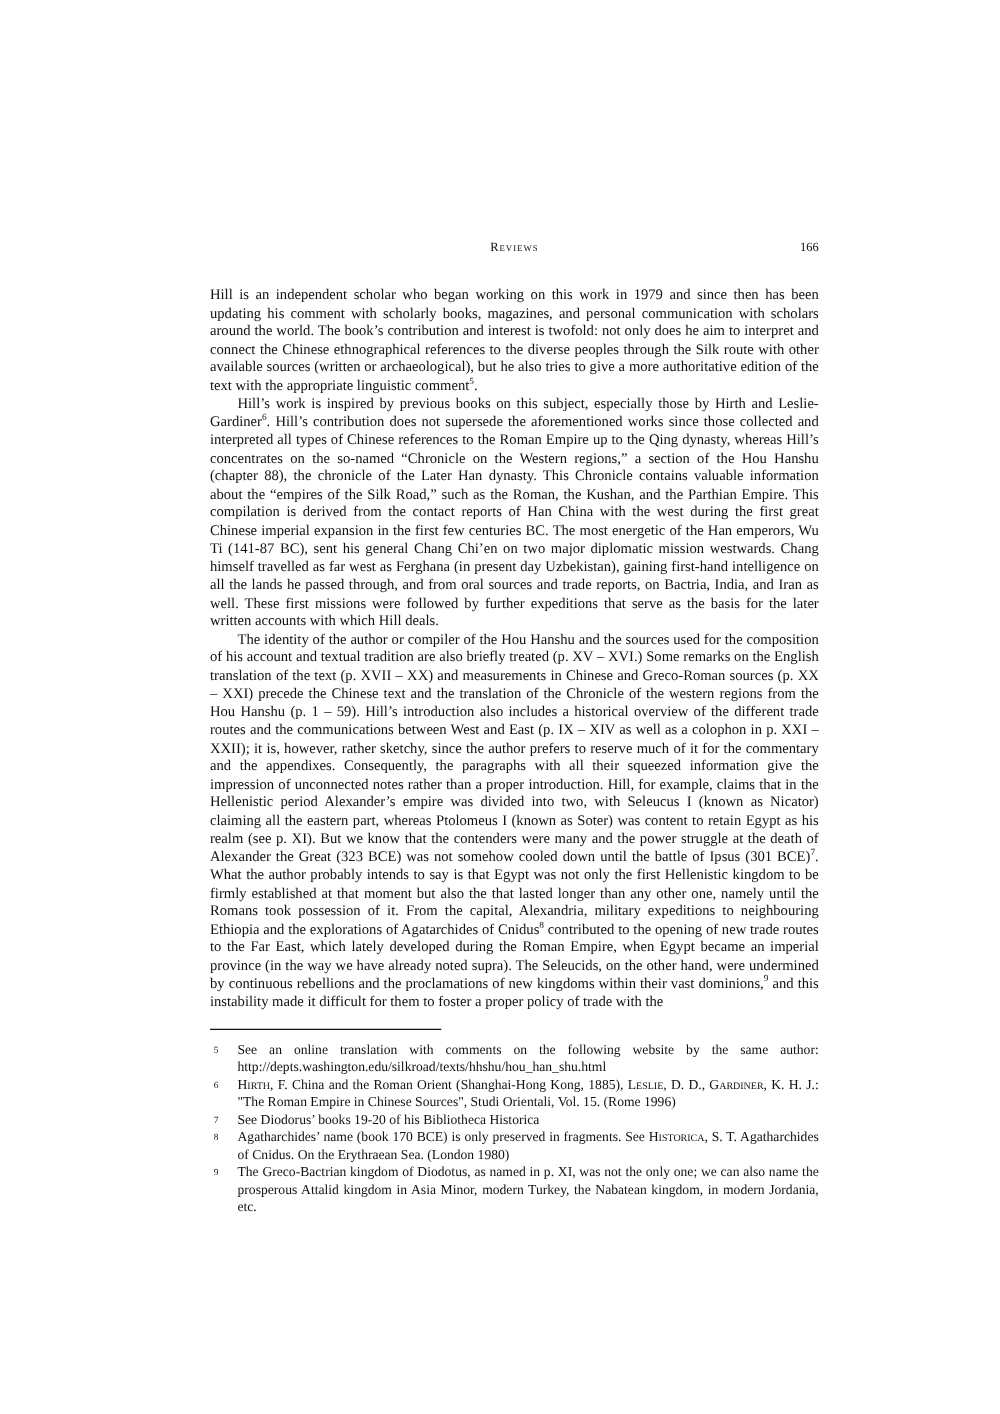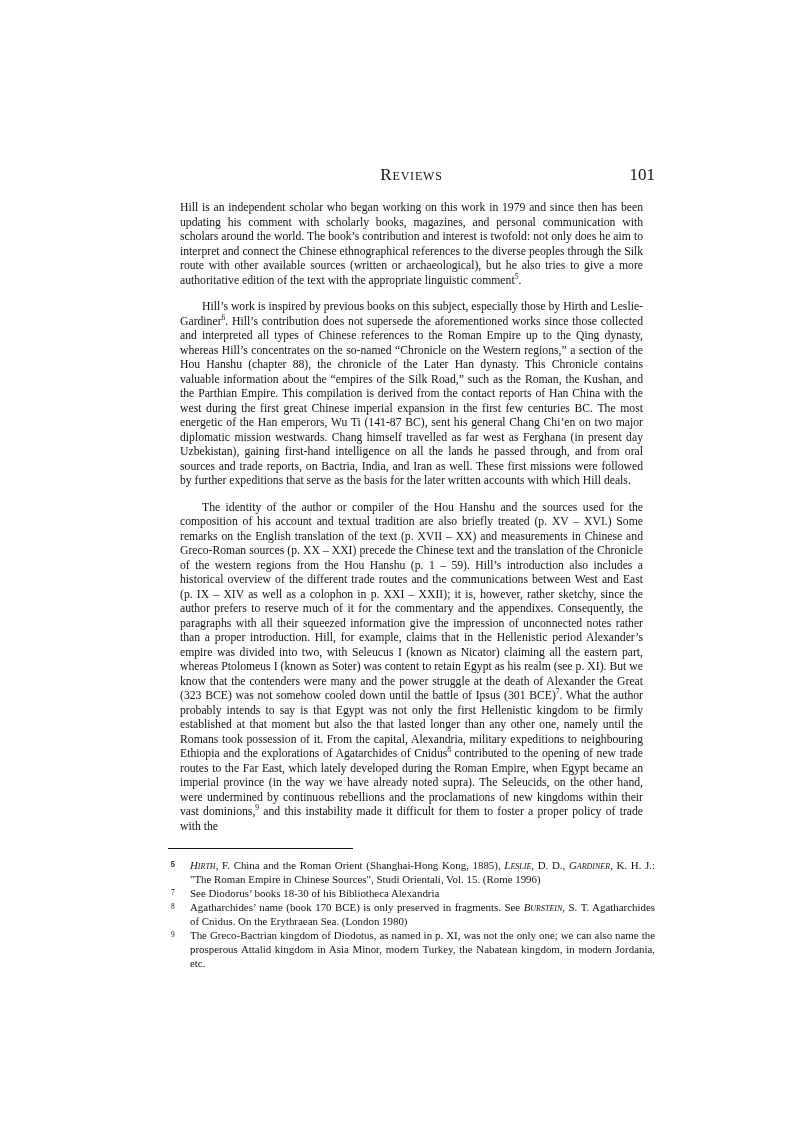--- a/index.html
+++ b/index.html
@@ -20,45 +20,46 @@
   .content {
     position: absolute;
     top: 165px;
     left: 168px;
     width: 487px;
   }
   .running-head {
     position: relative;
     height: 16px;
     margin-bottom: 20px;
-    font-size: 17px;
+    font-size: 10px;
+    margin-top: 28px;
   }
   .running-title {
     display: block;
     text-align: center;
     font-variant: small-caps;
     letter-spacing: 0.8px;
   }
   .page-number {
     position: absolute;
     right: 0;
     top: 0;
   }
   .body-text {
     font-size: 11.7px;
     line-height: 14.5px;
     text-align: justify;
   }
   p.para {
-    margin: 12px;
+    margin: 0;
     padding: 0;
   }
   p.para.indent { text-indent: 22px; }
   .it { }
-  .sc { font-variant: small-caps; font-style: italic; }
+  .sc { font-variant: small-caps; }
   sup {
     font-size: 7.5px;
     line-height: 0;
     vertical-align: super;
   }
   .footnote-separator {
     width: 185px;
     border: none;
     border-top: 1px solid #111111;
     margin: 14px 0 9px 0;
@@ -81,33 +82,33 @@
   }
 </style>
 </head>
 <body>
 
 <div class="page">
   <div class="content">
 
     <div class="running-head">
       <span class="running-title">Reviews</span>
-      <span class="page-number">101</span>
+      <span class="page-number">166</span>
     </div>
 
     <section class="body-text" id="paragraphs">
         <p class="para"><span>Hill is an independent scholar who began working on this work in 1979 and since then has been updating his comment with scholarly books, magazines, and personal communication with scholars around the world. The book’s contribution and interest is twofold: not only does he aim to interpret and connect the Chinese ethnographical references to the diverse peoples through the Silk route with other available sources (written or archaeological), but he also tries to give a more authoritative edition of the text with the appropriate linguistic comment</span><sup>5</sup><span>.</span></p>
         <p class="para indent"><span>Hill’s work is inspired by previous books on this subject, especially those by Hirth and Leslie-Gardiner</span><sup>6</sup><span>. Hill’s contribution does not supersede the aforementioned works since those collected and interpreted all types of Chinese references to the Roman Empire up to the Qing dynasty, whereas Hill’s concentrates on the so-named “Chronicle on the Western regions,” a section of the </span><span class="it">Hou Hanshu</span><span> (chapter 88), the chronicle of the Later Han dynasty. This Chronicle contains valuable information about the “empires of the Silk Road,” such as the Roman, the Kushan, and the Parthian Empire. This compilation is derived from the contact reports of Han China with the west during the first great Chinese imperial expansion in the first few centuries BC. The most energetic of the Han emperors, Wu Ti (141-87 BC), sent his general Chang Chi’en on two major diplomatic mission westwards. Chang himself travelled as far west as Ferghana (in present day Uzbekistan), gaining first-hand intelligence on all the lands he passed through, and from oral sources and trade reports, on Bactria, India, and Iran as well. These first missions were followed by further expeditions that serve as the basis for the later written accounts with which Hill deals.</span></p>
         <p class="para indent"><span>The identity of the author or compiler of the </span><span class="it">Hou Hanshu</span><span> and the sources used for the composition of his account and textual tradition are also briefly treated (p. XV – XVI.) Some remarks on the English translation of the text (p. XVII – XX) and measurements in Chinese and Greco-Roman sources (p. XX – XXI) precede the Chinese text and the translation of the Chronicle of the western regions from the </span><span class="it">Hou Hanshu</span><span> (p. 1 – 59). Hill’s introduction also includes a historical overview of the different trade routes and the communications between West and East (p. IX – XIV as well as a colophon in p. XXI – XXII); it is, however, rather sketchy, since the author prefers to reserve much of it for the commentary and the appendixes. Consequently, the paragraphs with all their squeezed information give the impression of unconnected notes rather than a proper introduction. Hill, for example, claims that in the Hellenistic period Alexander’s empire was divided into two, with Seleucus I (known as Nicator) claiming all the eastern part, whereas Ptolomeus I (known as Soter) was content to retain Egypt as his realm (see p. XI). But we know that the contenders were many and the power struggle at the death of Alexander the Great (323 BCE) was not somehow cooled down until the battle of Ipsus (301 BCE)</span><sup>7</sup><span>. What the author probably intends to say is that Egypt was not only the first Hellenistic kingdom to be firmly established at that moment but also the that lasted longer than any other one, namely until the Romans took possession of it. From the capital, Alexandria, military expeditions to neighbouring Ethiopia and the explorations of Agatarchides of Cnidus</span><sup>8</sup><span> contributed to the opening of new trade routes to the Far East, which lately developed during the Roman Empire, when Egypt became an imperial province (in the way we have already noted </span><span class="it">supra</span><span>). The Seleucids, on the other hand, were undermined by continuous rebellions and the proclamations of new kingdoms within their vast dominions,</span><sup>9</sup><span> and this instability made it difficult for them to foster a proper policy of trade with the</span></p>
       </section>
 
     <hr class="footnote-separator">
 
     <section class="footnotes" id="footnotes">
-        <div class="footnote"><span class="fn-num">5</span></div>
+        <div class="footnote"><span class="fn-num">5</span><span class="fn-text"><span>See an online translation with comments on the following website by the same author: http://depts.washington.edu/silkroad/texts/hhshu/hou_han_shu.html</span></span></div>
         <div class="footnote"><span class="fn-num">6</span><span class="fn-text"><span class="sc">Hirth</span><span>, F. </span><span class="it">China and the Roman Orient</span><span> (Shanghai-Hong Kong, 1885), </span><span class="sc">Leslie</span><span>, D. D., </span><span class="sc">Gardiner</span><span>, K. H. J.: "The Roman Empire in Chinese Sources", </span><span class="it">Studi Orientali</span><span>, Vol. 15. (Rome 1996)</span></span></div>
-        <div class="footnote"><span class="fn-num">7</span><span class="fn-text"><span>See Diodorus’ books 18-30 of his </span><span class="it">Bibliotheca Alexandria</span></span></div>
-        <div class="footnote"><span class="fn-num">8</span><span class="fn-text"><span>Agatharchides’ name (</span><span class="it">book</span><span> 170 BCE) is only preserved in fragments. See </span><span class="sc">Burstein</span><span>, S. T. </span><span class="it">Agatharchides of Cnidus. On the Erythraean Sea.</span><span> (London 1980)</span></span></div>
+        <div class="footnote"><span class="fn-num">7</span><span class="fn-text"><span>See Diodorus’ books 19-20 of his </span><span class="it">Bibliotheca Historica</span></span></div>
+        <div class="footnote"><span class="fn-num">8</span><span class="fn-text"><span>Agatharchides’ name (</span><span class="it">book</span><span> 170 BCE) is only preserved in fragments. See </span><span class="sc">Historica</span><span>, S. T. </span><span class="it">Agatharchides of Cnidus. On the Erythraean Sea.</span><span> (London 1980)</span></span></div>
         <div class="footnote"><span class="fn-num">9</span><span class="fn-text"><span>The Greco-Bactrian kingdom of Diodotus, as named in p. XI, was not the only one; we can also name the prosperous Attalid kingdom in Asia Minor, modern Turkey, the Nabatean kingdom, in modern Jordania, etc.</span></span></div>
       </section>
 
   </div>
 </div>
 
 </body></html>

